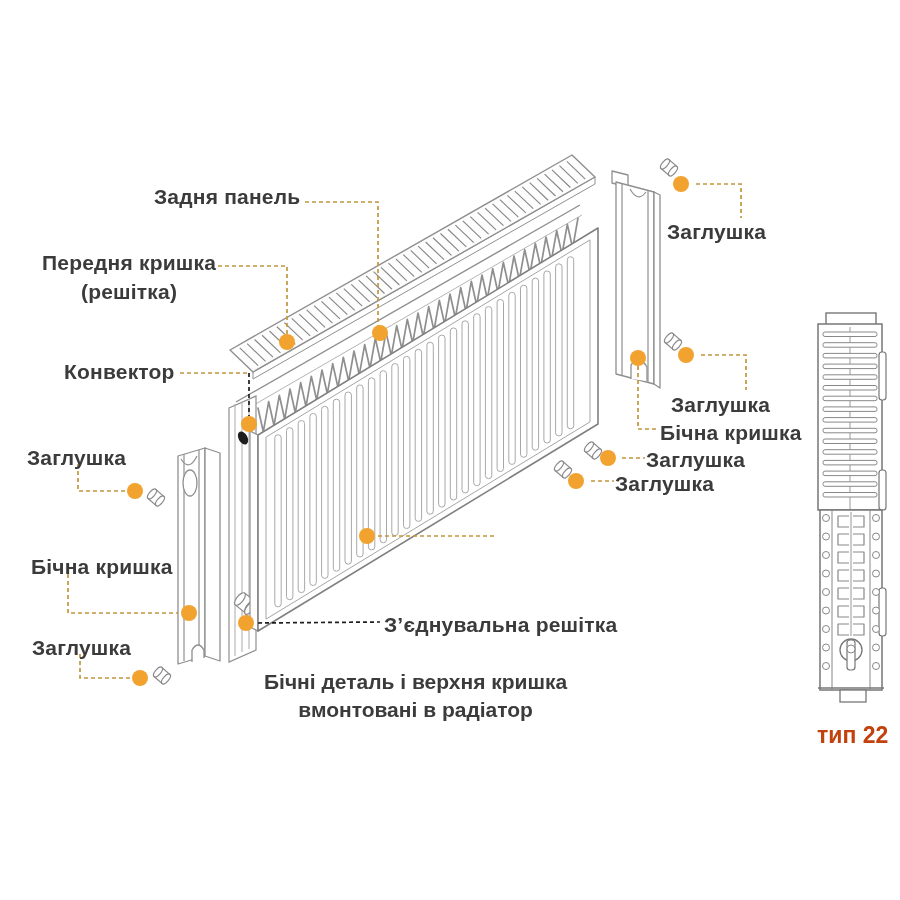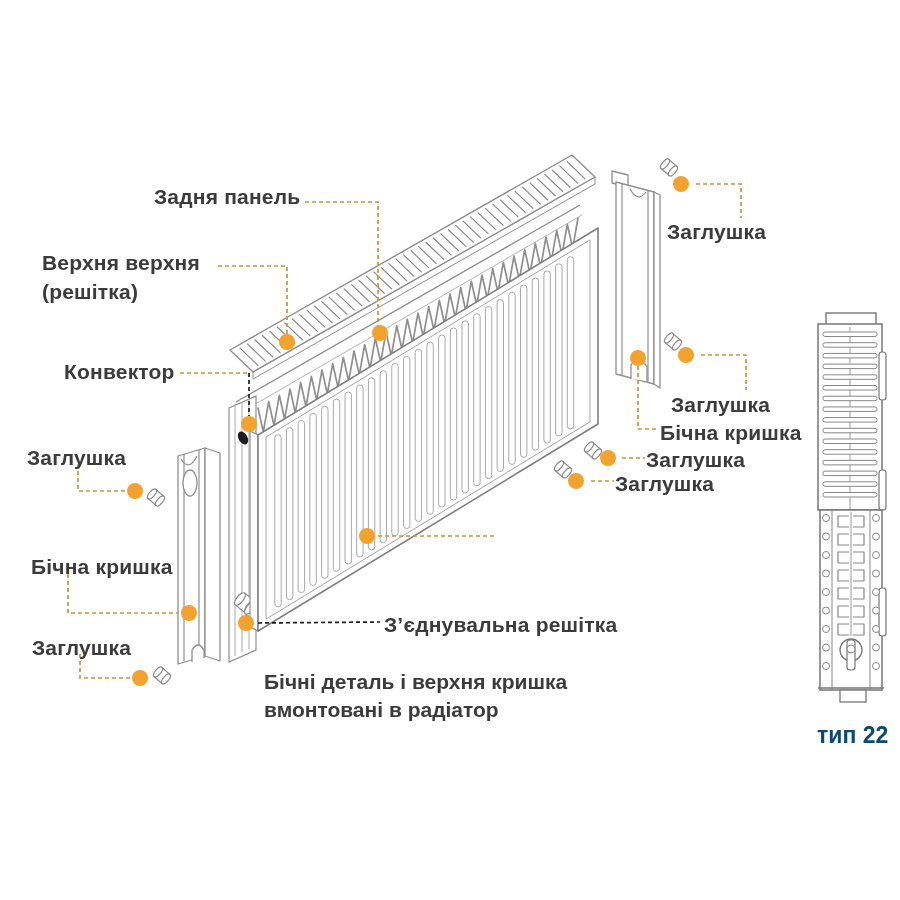--- a/index.html
+++ b/index.html
@@ -10,21 +10,21 @@
     --text-dark:#3B3B3B;
     --black:#1E1E1E;
     --background:#FFFFFF;
   }
   html,body{margin:0;padding:0;}
   body{
     width:900px;height:900px;position:relative;overflow:hidden;
     background:var(--background);
     font-family:"Liberation Sans",sans-serif;
   }
-  #stage{position:absolute;left:0;top:0;width:900px;height:900px;}
+  #stage{position:absolute;left:0;top:0;width:900px;height:900px;text-align:center;}
   svg{position:absolute;left:0;top:0;}
   .label{
     position:absolute;
     font-weight:bold;
     font-size:21px;
     color:var(--text-dark);
     white-space:nowrap;
     letter-spacing:0.2px;
   }
   .label.two-line{line-height:29px;}
@@ -33,21 +33,21 @@
     font-weight:bold;
     font-size:21px;
     color:var(--text-dark);
     line-height:28px;
     white-space:nowrap;
   }
   .type-label{
     position:absolute;
     font-weight:bold;
     font-size:23px;
-    color:#0c4a6e;
+    color:#c2410c;
     white-space:nowrap;
   }
   .sk{fill:#ffffff;stroke:var(--line-gray);stroke-width:1.3;stroke-linejoin:round;}
   .skl{fill:none;stroke:var(--line-gray);stroke-width:1.2;stroke-linejoin:round;}
 </style>
 </head>
 <body>
 
 <div id="stage">
 
@@ -293,21 +293,21 @@
         <circle cx="246" cy="623" r="8" fill="#F1A22F"></circle>
         <circle cx="135" cy="491" r="8" fill="#F1A22F"></circle>
         <circle cx="189" cy="613" r="8" fill="#F1A22F"></circle>
         <circle cx="140" cy="678" r="8" fill="#F1A22F"></circle>
       </g>
   </svg>
 
   <div class="label" style="left:154px;top:185px">Задня панель</div>
 
   <div class="label two-line" style="left:42px;top:248px">
-    <div>Верхня верхня</div>
+    <div>Передня кришка</div>
     <div>(решітка)</div>
   </div>
 
   <div class="label" style="left:64px;top:360px">Конвектор</div>
 
   <div class="label" style="left:667px;top:220px">Заглушка</div>
 
   <div class="label" style="left:671px;top:393px">Заглушка</div>
 
   <div class="label" style="left:660px;top:421px">Бічна кришка</div>

